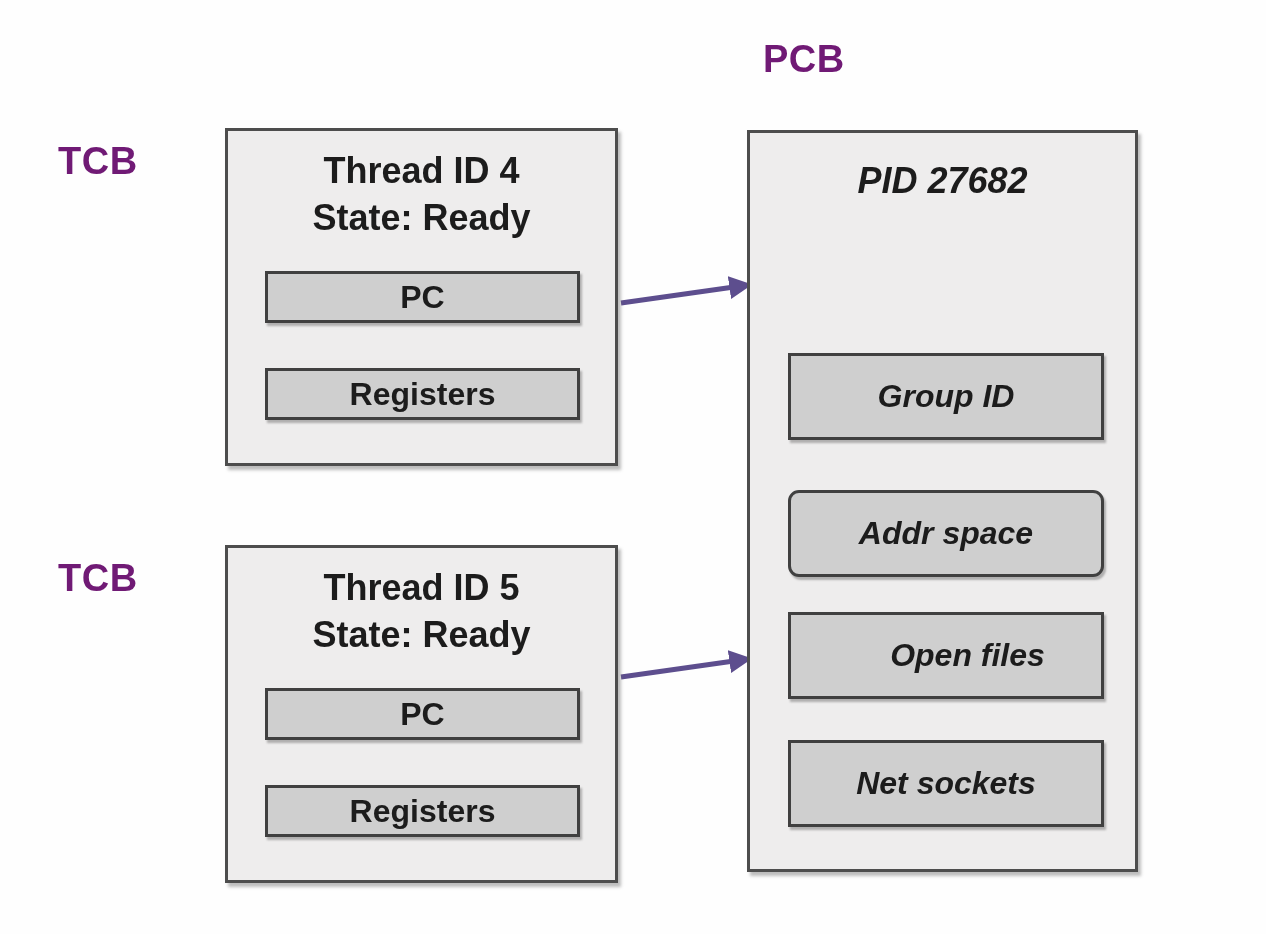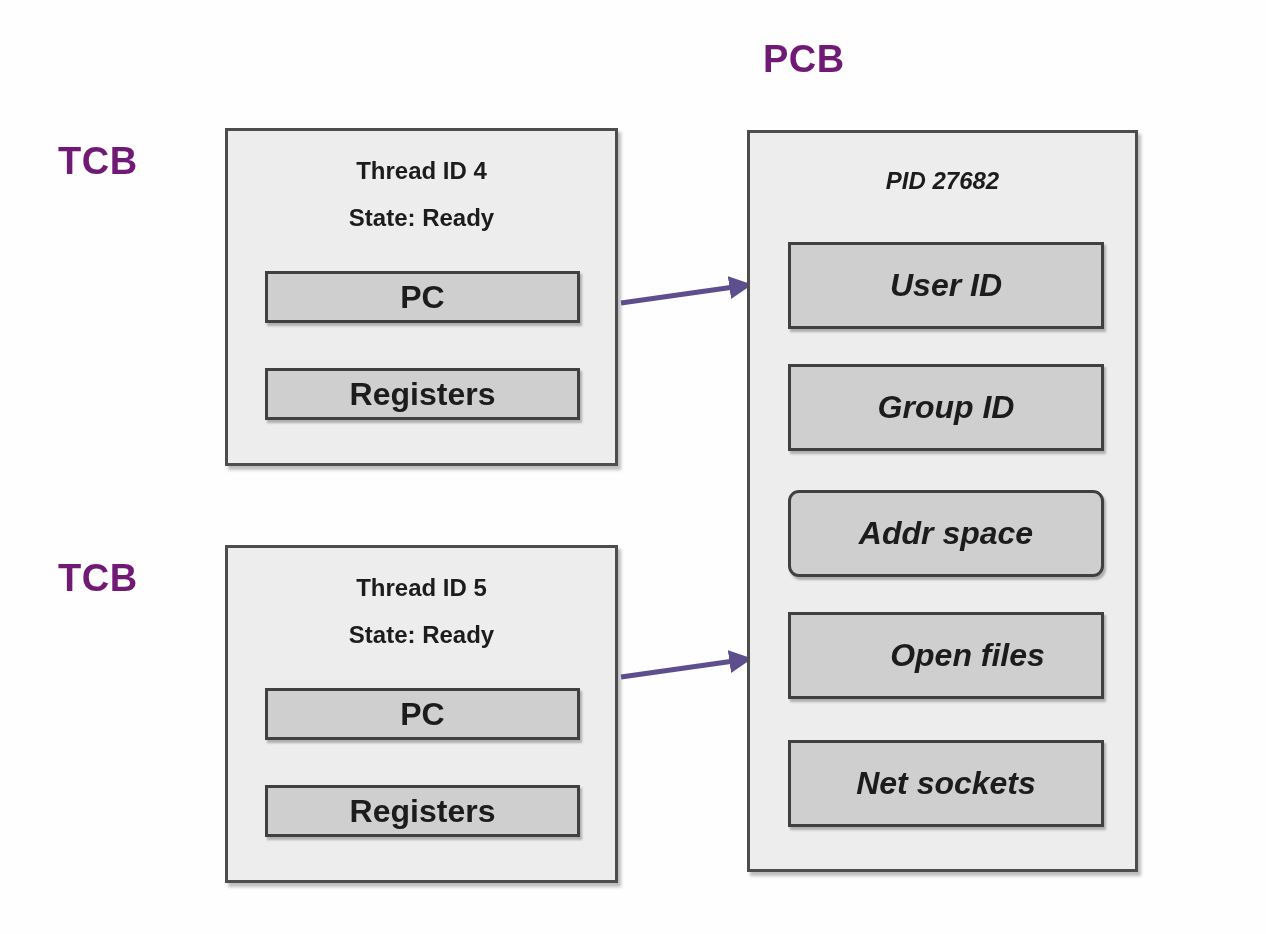--- a/index.html
+++ b/index.html
@@ -27,21 +27,21 @@
     box-sizing: border-box;
     background: #eeeded;
     border: 3px solid #4d4d4d;
     box-shadow: 3px 4px 3px rgba(110,110,110,0.45);
   }
   .block-title {
     position: absolute;
     left: 0;
     width: 100%;
     text-align: center;
-    font-size: 24px;
+    font-size: 36px;
     font-weight: bold;
     color: #1c1c1c;
     line-height: 47px;
   }
   .field {
     position: absolute;
     box-sizing: border-box;
     background: #cfcfcf;
     border: 3px solid #404040;
     box-shadow: 2px 3px 2px rgba(100,100,100,0.45);
@@ -58,21 +58,21 @@
   #tcb2 { top: 545px; }
   .tcb .block-title { top: 16px; }
   .tcb .field { left: 37px; width: 315px; height: 52px; }
   .tcb .field-0 { top: 140px; }
   .tcb .field-1 { top: 237px; }
   
   .pcb { width: 391px; height: 742px; left: 747px; top: 130px; font-style: italic; }
   .pcb .block-title { top: 24px; }
   .pcb .field { left: 38px; width: 316px; height: 87px; }
   .pcb .field-0 { top: 109px; }
-  .pcb .field-1 { top: 231px; }
+  .pcb .field-1 { top: 220px; }
   .pcb .field-2 { top: 357px; border-radius: 11px; }
   .pcb .field-3 { top: 479px; padding-left: 43px; }
   .pcb .field-4 { top: 607px; }
   
   #tcb1-label { left: 58px; top: 140px; }
   #tcb2-label { left: 58px; top: 557px; }
   #pcb-label  { left: 763px; top: 38px; }
   
   .arrows {
     position: absolute;
@@ -114,20 +114,19 @@
     <div class="block-title">
       <div>Thread ID 5</div>
       <div>State: Ready</div>
     </div>
     <div class="field field-0">PC</div>
     <div class="field field-1">Registers</div>
   </div>
 
   <div class="block pcb">
     <div class="block-title">PID 27682</div>
-    <div class="field field-0">User ID</div>
     <div class="field field-1">Group ID</div>
     <div class="field field-2">Addr space</div>
     <div class="field field-3">Open files</div>
     <div class="field field-4">Net sockets</div>
   </div>
 
 </div>
 
 </body></html>

